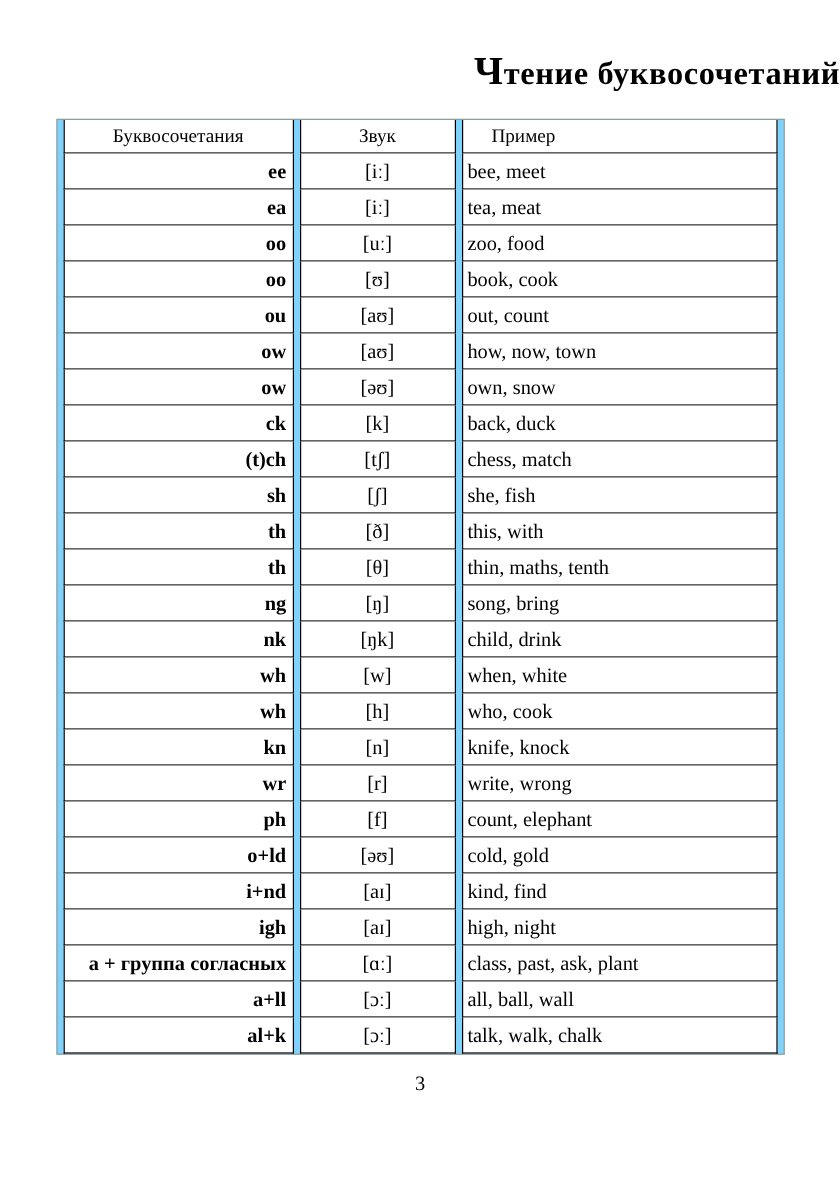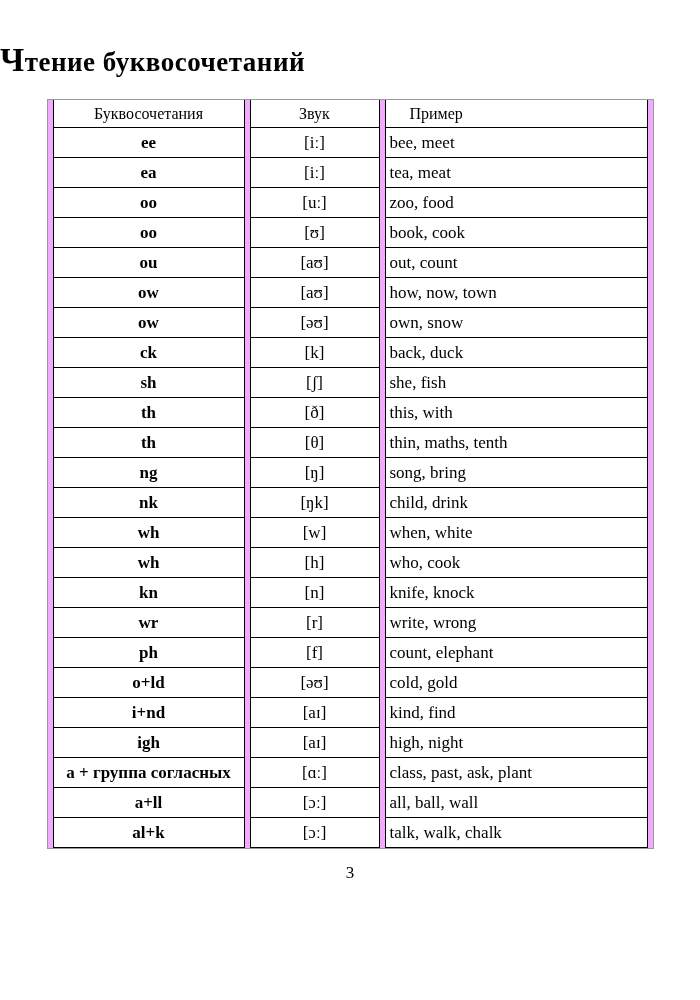--- a/index.html
+++ b/index.html
@@ -12,35 +12,35 @@
   .page {
     position: relative;
     width: 700px;
     height: 1000px;
     box-sizing: border-box;
     padding-top: 42px;
     background: #ffffff;
     overflow: hidden;
   }
   .title {
-    text-align: left;
+    text-align: right;
     font-size: 27px;
     font-weight: bold;
     margin: 0 0 20px 0;
     letter-spacing: 0.5px;
   }
   .title::first-letter {
     font-size: 33px;
   }
   table.combo-table {
     margin: 0 auto;
     border-collapse: separate;
     border-spacing: 5px 0;
     border: 1px solid #9a9a9a;
-    background: #f0abfc;
+    background: #7dd3fc;
   }
   .combo-table th,
   .combo-table td {
     border-left: 1px solid #000;
     border-right: 1px solid #000;
     border-bottom: 1px solid #000;
     font-size: 17px;
     padding: 2px 5px;
     vertical-align: middle;
     background: #fff;
@@ -53,21 +53,21 @@
   }
   .combo-table th.h-example {
     text-align: left;
     padding-left: 24px;
   }
   .combo-table td {
     height: 25px;
   }
   td.combo-cell {
     width: 180px;
-    text-align: center;
+    text-align: right;
     font-weight: bold;
   }
   td.sound-cell {
     width: 118px;
     text-align: center;
   }
   td.example-cell {
     width: 252px;
     text-align: left;
     padding-left: 4px;
@@ -128,20 +128,25 @@
           <td class="combo-cell">ow</td>
           <td class="sound-cell">[əʊ]</td>
           <td class="example-cell">own, snow</td>
         </tr>
         <tr>
           <td class="combo-cell">ck</td>
           <td class="sound-cell">[k]</td>
           <td class="example-cell">back, duck</td>
         </tr>
         <tr>
+          <td class="combo-cell">(t)ch</td>
+          <td class="sound-cell">[tʃ]</td>
+          <td class="example-cell">chess, match</td>
+        </tr>
+        <tr>
           <td class="combo-cell">sh</td>
           <td class="sound-cell">[ʃ]</td>
           <td class="example-cell">she, fish</td>
         </tr>
         <tr>
           <td class="combo-cell">th</td>
           <td class="sound-cell">[ð]</td>
           <td class="example-cell">this, with</td>
         </tr>
         <tr>

